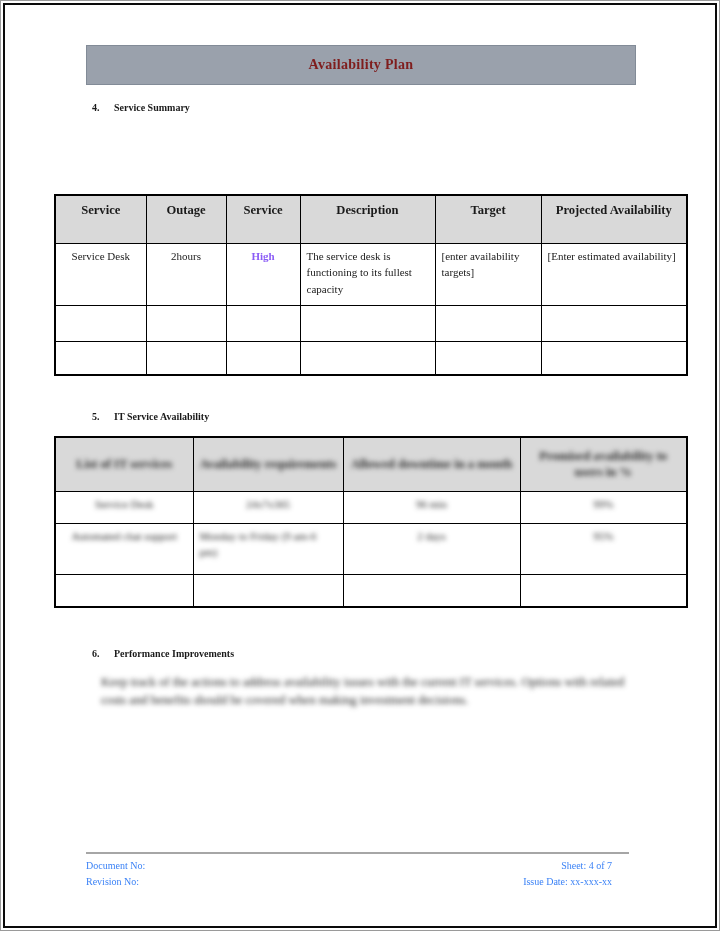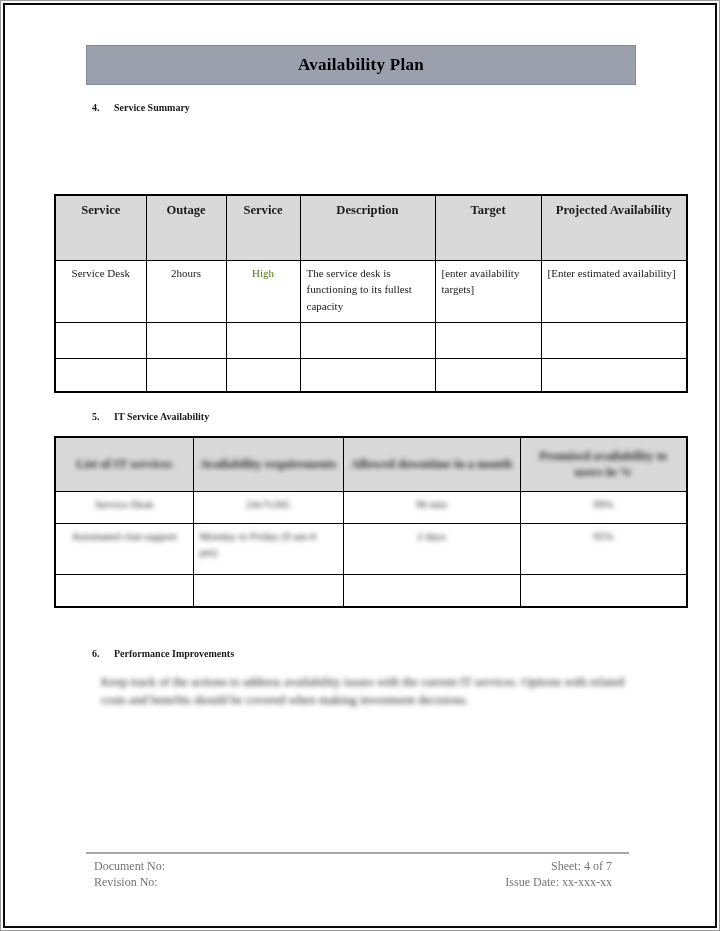--- a/index.html
+++ b/index.html
@@ -11,21 +11,21 @@
   .frame {
     position:absolute; left:2px; top:2px; right:2px; bottom:2px;
     border:2px solid #0a0a0a; pointer-events:none;
   }
   .titlebar {
     position:absolute; left:85px; top:44px; width:550px; height:40px;
     box-sizing:border-box; background:#9aa1ac; border:1px solid #828b97;
     display:flex; align-items:center; justify-content:center;
   }
   .titlebar .t {
-    color:#000000; font-weight:bold; font-size:17px; letter-spacing:0.3px;
+    color:#7f1d1d; font-weight:bold; font-size:14px; letter-spacing:0.3px;
   }
   .sec-h { position:absolute; left:91px; font-weight:bold; font-size:10px; white-space:nowrap; }
   .sec-h .num { display:inline-block; width:22px; }
   .h4 { top:101px; }
   .h5 { top:410px; }
   .h6 { top:647px; }
   .para {
     position:absolute; left:100px; width:524px;
     font-size:12.6px; line-height:18.2px; text-align:left;
   }
@@ -41,26 +41,26 @@
   table { border:2px solid #000; }
   th {
     background:#d9d9d9; font-weight:bold; font-size:12.6px; text-align:center;
     line-height:16px;
   }
   .t1 th { vertical-align:top; padding-top:6px; }
   .t2 th { vertical-align:middle; }
   td { font-size:11px; line-height:16.5px; }
   .c { text-align:center; }
   .l { text-align:left; }
-  .red { color:#4d7c0f; font-weight:normal; }
+  .red { color:#8b5cf6; font-weight:bold; }
 
   .footer-rule {
     position:absolute; left:85px; top:851px; width:543px; height:2px; background:#a6a6a6;
   }
-  .foot { position:absolute; top:857px; font-size:12px; line-height:16px; color:#737373;margin-left:8px; }
+  .foot { position:absolute; top:857px; font-size:10px; line-height:16px; color:#3b82f6; }
   .f-left { left:85px; text-align:left; }
   .f-center { left:85px; width:543px; text-align:center; }
   .f-right { right:107px; text-align:right; }
 </style>
 </head>
 <body>
 
 <div class="page">
   <div class="frame"></div>
 
@@ -76,21 +76,21 @@
   <table class="t1">
     <colgroup>
       <col style="width:91px">
         <col style="width:80px">
         <col style="width:74px">
       <col style="width:135px">
         <col style="width:106px">
         <col style="width:146px">
     </colgroup>
     <tbody>
-        <tr style="height:65px">
+        <tr style="height:48px">
       <th>Service</th>
       <th>Outage</th>
       <th>Service</th>
       <th>Description</th>
       <th>Target</th>
       <th>Projected Availability</th>
     </tr>
     <tr style="height:62px">
       <td class="c">Service Desk</td>
       <td class="c">2hours</td>

